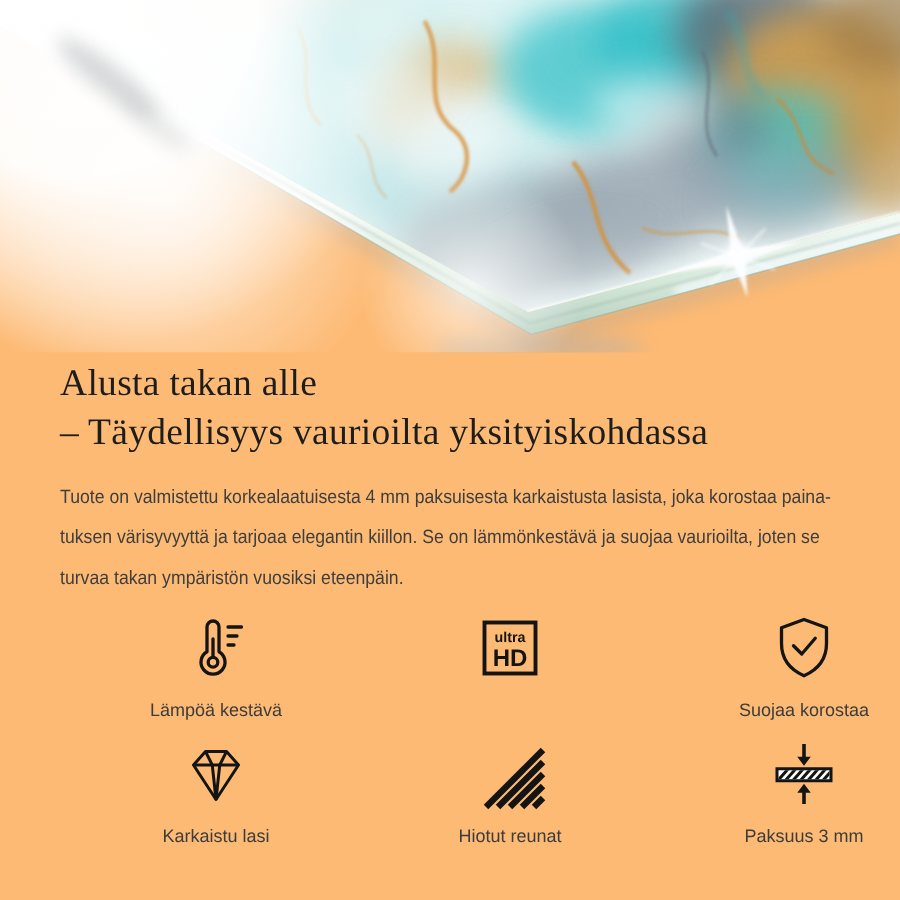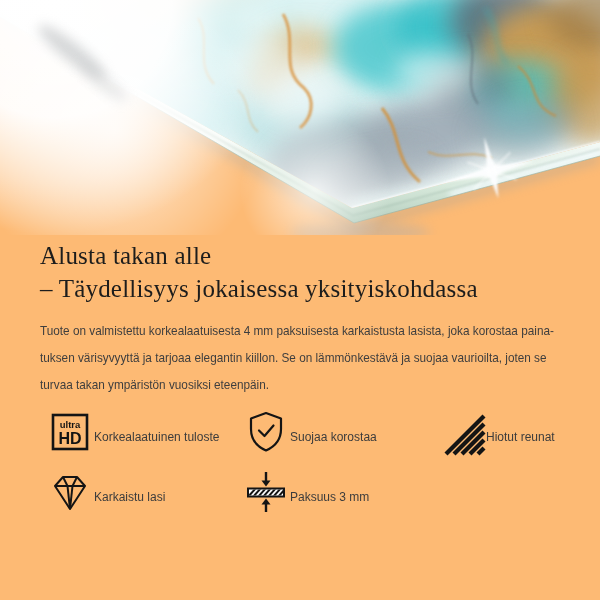--- a/index.html
+++ b/index.html
@@ -32,21 +32,21 @@
   }
   .description .line { white-space: nowrap; }
   .features {
     display: grid;
     grid-template-columns: repeat(3, 196px);
     width: 588px;
     margin: 10px 0 0 6px;
     row-gap: 12px;
   }
   .feature {
-    display: flex; align-items: center;
+    display: flex; flex-direction: column; align-items: center;
   }
   .feature .icon-box { height: 48px; display:flex; align-items:center; justify-content:center; }
   .feature .label {
     margin-top: 10px;
     font-size: 12px;
     color: #3c3c3c;
   }
   .ficon { stroke: #141414; fill: none; }
 </style>
 </head>
@@ -163,78 +163,90 @@
         <path d="M440,171 L492,166.5 L536,171 L492,175.5 Z" fill="#fdfeff" opacity="0.95" filter="url(#b1)"></path>
         <path d="M492,136 L496.5,171 L492,199 L487.5,171 Z" fill="#fdfeff" opacity="0.95" filter="url(#b1)"></path>
         <path d="M470,157 L514,185 M470,185 L514,157" stroke="#ffffff" stroke-width="1.5" opacity="0.6" filter="url(#b1)"></path>
       </g>
     </svg>
   </div>
 
   <div class="content">
     <h1 class="title">
       <span>Alusta takan alle</span><br>
-      <span>– Täydellisyys jokaisessa yksityiskohdassa</span>
+      <span>– Täydellisyys vaurioilta yksityiskohdassa</span>
     </h1>
 
     <div class="description">
       <div class="line">Tuote on valmistettu korkealaatuisesta 4 mm paksuisesta karkaistusta lasista, joka korostaa paina-</div>
       <div class="line">tuksen värisyvyyttä ja tarjoaa elegantin kiillon. Se on lämmönkestävä ja suojaa vaurioilta, joten se</div>
       <div class="line">turvaa takan ympäristön vuosiksi eteenpäin.</div>
     </div>
 
     <div class="features">
 
+      <div class="feature">
+        <div class="icon-box">
+          <svg width="48" height="48" viewBox="0 0 48 48" class="ficon" stroke-width="2.2" stroke-linecap="round">
+            <path d="M18,26.5 A8,8 0 1 0 26,26.5 V10 A4,4 0 0 0 18,10 Z" stroke-linejoin="round"></path>
+            <circle cx="22" cy="33.5" r="3.2"></circle>
+            <line x1="22" y1="18" x2="22" y2="30"></line>
+            <line x1="32" y1="10" x2="41" y2="10"></line>
+            <line x1="32" y1="16" x2="38" y2="16"></line>
+            <line x1="32" y1="22" x2="36" y2="22"></line>
+          </svg>
+        </div>
+        <div class="label">Lämpöä kestävä</div>
+      </div>
 
       <div class="feature">
         <div class="icon-box">
           <svg width="48" height="48" viewBox="0 0 48 48">
             <rect x="7" y="7" width="34" height="34" fill="none" stroke="#141414" stroke-width="2.6"></rect>
             <text x="24" y="20" text-anchor="middle" font-family="Liberation Sans, sans-serif" font-size="9.5" font-weight="700" fill="#141414">ultra</text>
             <text x="24" y="36" text-anchor="middle" font-family="Liberation Sans, sans-serif" font-size="16" font-weight="700" fill="#141414">HD</text>
           </svg>
         </div>
-        <div class="label">Korkealaatuinen tuloste</div>
       </div>
 
       <div class="feature">
         <div class="icon-box">
           <svg width="48" height="48" viewBox="0 0 48 48" class="ficon" stroke-width="2.2" stroke-linejoin="round" stroke-linecap="round">
             <path d="M24,5 L39,10.5 V21 C39,31.5 32.8,38.6 24,42.5 C15.2,38.6 9,31.5 9,21 V10.5 Z"></path>
             <path d="M17,22.5 L22.5,28 L31.5,17.5"></path>
           </svg>
         </div>
         <div class="label">Suojaa korostaa</div>
-      </div>
-
-      <div class="feature">
-        <div class="icon-box">
-          <svg width="48" height="48" viewBox="0 0 48 48" stroke="#141414" stroke-width="4.2" fill="none">
-            <line x1="8" y1="46" x2="46" y2="8"></line>
-            <line x1="16" y1="46" x2="46" y2="16"></line>
-            <line x1="24" y1="46" x2="46" y2="24"></line>
-            <line x1="32" y1="46" x2="46" y2="32"></line>
-            <line x1="40" y1="46" x2="46" y2="40"></line>
-          </svg>
-        </div>
-        <div class="label">Hiotut reunat</div>
       </div>
 
       <div class="feature">
         <div class="icon-box">
           <svg width="48" height="48" viewBox="0 0 48 48" class="ficon" stroke-width="2" stroke-linejoin="round">
             <path d="M9,18 L17,9 H31 L39,18 L24,41 Z"></path>
             <line x1="9" y1="18" x2="39" y2="18"></line>
             <line x1="17" y1="9" x2="21.5" y2="18"></line>
             <line x1="31" y1="9" x2="26.5" y2="18"></line>
             <line x1="21.5" y1="18" x2="24" y2="41"></line>
             <line x1="26.5" y1="18" x2="24" y2="41"></line>
           </svg>
         </div>
         <div class="label">Karkaistu lasi</div>
+      </div>
+
+      <div class="feature">
+        <div class="icon-box">
+          <svg width="48" height="48" viewBox="0 0 48 48" stroke="#141414" stroke-width="4.2" fill="none">
+            <line x1="8" y1="46" x2="46" y2="8"></line>
+            <line x1="16" y1="46" x2="46" y2="16"></line>
+            <line x1="24" y1="46" x2="46" y2="24"></line>
+            <line x1="32" y1="46" x2="46" y2="32"></line>
+            <line x1="40" y1="46" x2="46" y2="40"></line>
+          </svg>
+        </div>
+        <div class="label">Hiotut reunat</div>
       </div>
 
       <div class="feature">
         <div class="icon-box">
           <svg width="48" height="48" viewBox="0 0 48 48">
             <defs>
                 <clipPath id="barclip">
                   <rect x="7" y="21.5" width="34" height="6"></rect>
                 </clipPath>
               </defs>

